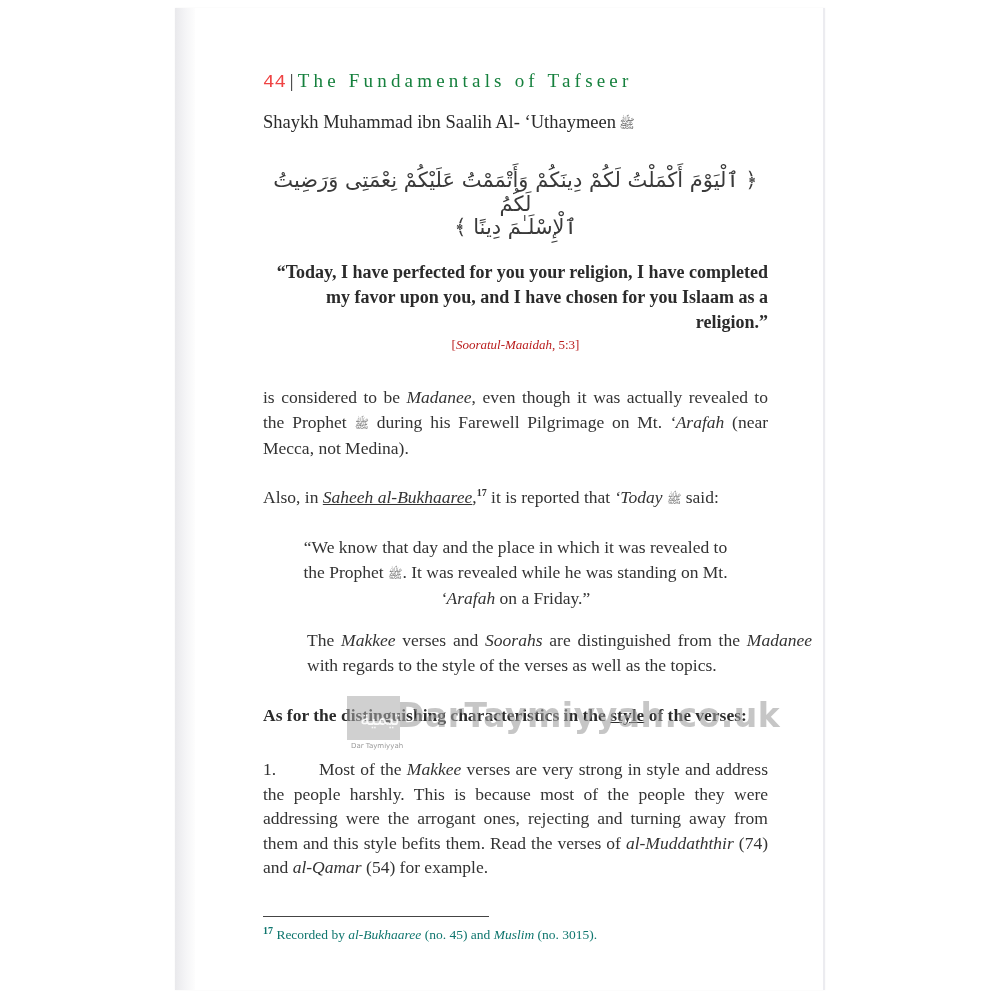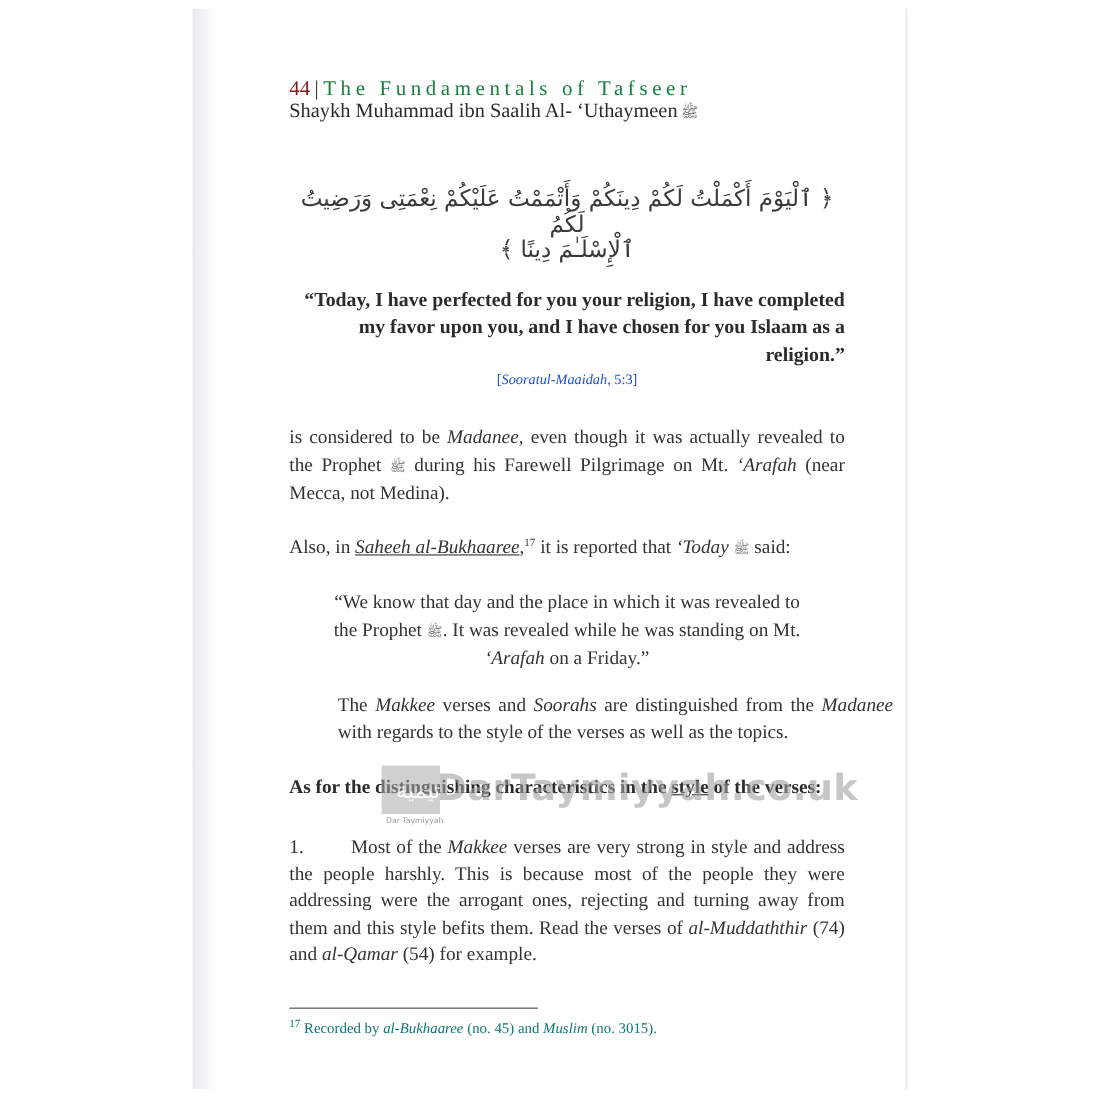--- a/index.html
+++ b/index.html
@@ -15,47 +15,47 @@
     .spine {
       position: absolute; left: 0; top: 0; width: 20px; height: 100%;
       background: linear-gradient(to right, #e9e9ec 0%, #f4f4f6 50%, #fdfdfd 100%);
     }
     .right-edge {
       position: absolute; right: 0; top: 0; width: 2px; height: 100%;
       background: #ececf0;
     }
     .content { position: absolute; left: 88px; top: 0; width: 505px; }
     .header-line1 { position: absolute; top: 62px; left: 0; white-space: nowrap; font-size: 19px; }
-    .page-num { color: #7f1d1d; }
+    .page-num { color: #ef4444; font-family: Liberation Mono, monospace; }
     .header-sep { color: #2b2b2b; margin: 0 4px; }
     .book-title { color: #15803d; letter-spacing: 4.2px; }
-    .header-line2 { position: absolute; top: 83px; left: 0; white-space: nowrap; font-size: 18.5px; color: #2b2b2b; }
+    .header-line2 { position: absolute; top: 104px; left: 0; white-space: nowrap; font-size: 18.5px; color: #2b2b2b; }
     .honorific { font-size: 13px; color: #555; margin-left: 3px; }
     .arabic {
       position: absolute; left: 0; width: 505px; text-align: center; direction: rtl;
       font-family: "DejaVu Sans", sans-serif; font-size: 21px; color: #3a3a3a;
     }
     .ar1 { top: 160px; }
     .ar2 { top: 207px; }
     .quote {
       position: absolute; top: 252px; left: 0; width: 505px; text-align: right;
       font-size: 18px; font-weight: bold; line-height: 25px; color: #2b2b2b;
     }
-    .citation { position: absolute; top: 329px; left: 0; width: 505px; text-align: center; font-size: 13px; color: #1d4ed8; }
+    .citation { position: absolute; top: 329px; left: 0; width: 505px; text-align: center; font-size: 13px; color: #b91c1c; }
     .para { position: absolute; left: 0; width: 505px; font-size: 17.5px; line-height: 24.5px; color: #333; text-align: justify; }
     .p1 { top: 377px; }
     .p2 { top: 477px; }
     .blockquote { position: absolute; top: 527px; left: 30px; width: 445px; text-align: center; font-size: 17.5px; line-height: 24.5px; color: #333; }
     .p3 { top: 620px; margin-left: 44px; }
     .heading { position: absolute; top: 697px; left: 0; width: 505px; font-size: 17.5px; font-weight: bold; color: #2b2b2b; white-space: nowrap; }
     .p4 { top: 749px; }
     .num { display: inline-block; width: 56px; }
     .footnote-rule { position: absolute; top: 908px; left: 0; width: 226px; height: 1px; background: #444; }
     .footnote { position: absolute; top: 919px; left: 0; width: 505px; font-size: 13.5px; color: #0f766e; }
-    sup { font-size: 10px; vertical-align: super; line-height: 0; }
+    sup { font-size: 10px; vertical-align: super; line-height: 0; font-weight: bold; }
     .u { text-decoration: underline; }
     .i { font-style: italic; }
     .saw { font-family: "DejaVu Sans", sans-serif; font-size: 12px; color: #666; }
     .watermark { position: absolute; left: 172px; top: 680px; width: 420px; height: 70px; pointer-events: none; }
     .wm-logo {
       position: absolute; left: 0; top: 8px; width: 53px; height: 44px;
       background: rgba(170,170,170,0.55); color: rgba(255,255,255,0.9);
       font-family: "DejaVu Sans", sans-serif; font-size: 20px; text-align: right; line-height: 44px;
     }
     .wm-caption { position: absolute; left: 4px; top: 54px; font-family: "DejaVu Sans", sans-serif; font-size: 7px; color: #9a9a9a; }

